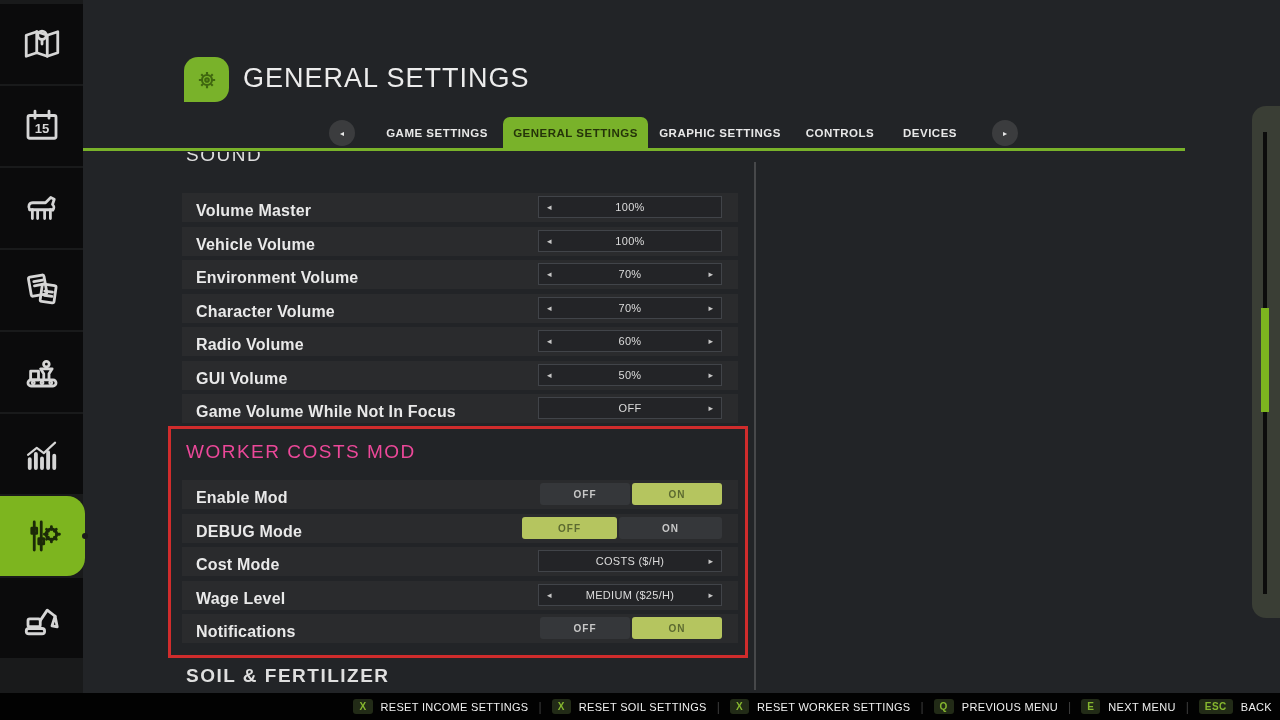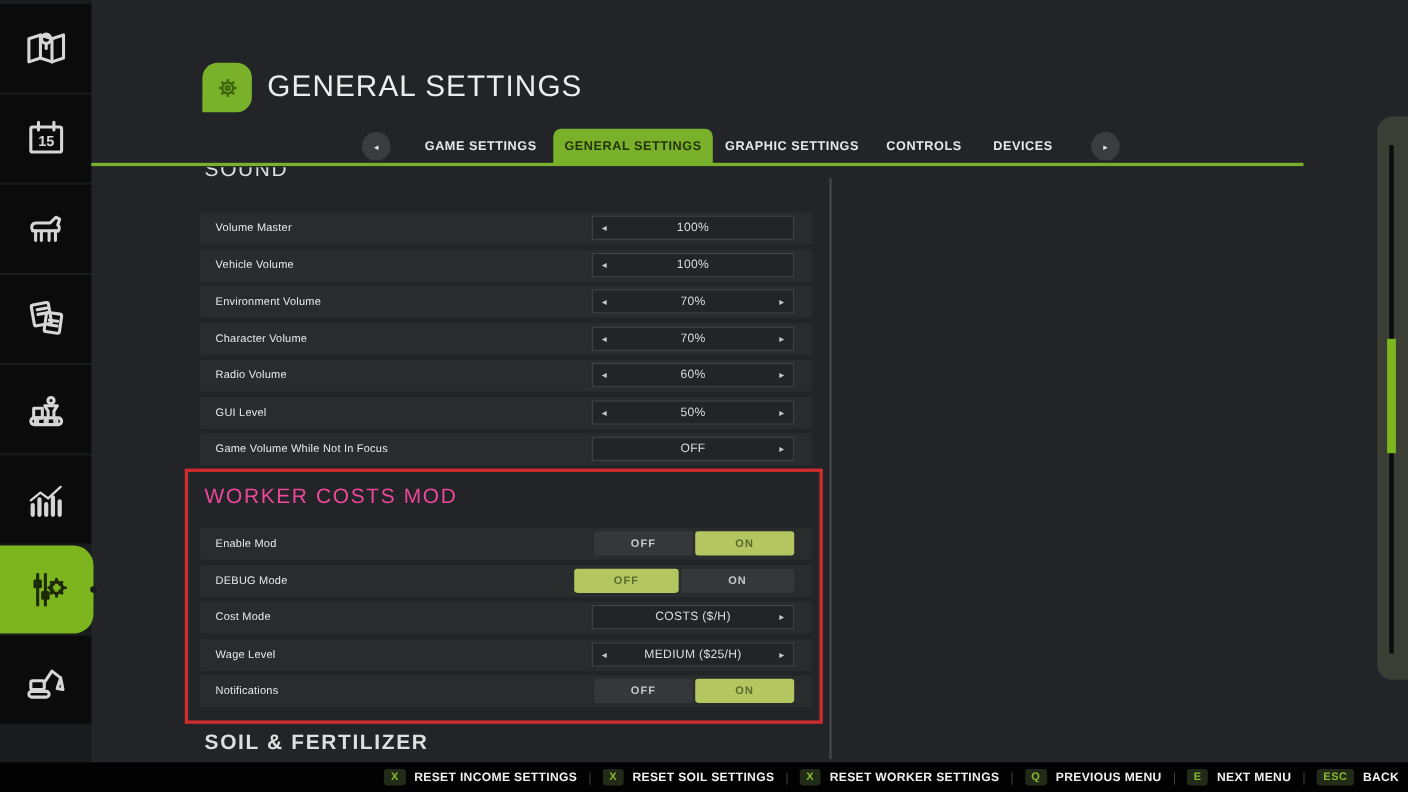--- a/index.html
+++ b/index.html
@@ -36,21 +36,21 @@
                 justify-content:center; }
   #tab-active span { font-size:11.5px; font-weight:700; color:#253409; letter-spacing:0.5px; }
   #tab-underline { position:absolute; left:83px; top:148px; width:1102px; height:3px; background:#79b22a; }
 
   
   .clip-head { position:absolute; left:186px; overflow:hidden; }
   .clip-head span { display:block; font-size:19px; color:#dfdfdf; letter-spacing:1.5px; }
   .sec-title { position:absolute; left:186px; font-size:19px; color:#ec4899; letter-spacing:1.5px; }
 
   .row { position:absolute; left:182px; width:556px; height:29px; background:#2a2b2d; }
-  .row-label { position:absolute; left:14px; top:9px; font-size:10px; font-weight:400;
+  .row-label { position:absolute; left:14px; top:9px; font-size:16px; font-weight:700;
                color:#e9e9e9; letter-spacing:0.2px;text-align:right; }
   .stepper { position:absolute; left:356px; top:3px; width:184px; height:22px; background:#232427;
              border:1px solid #414449; display:flex; align-items:center; justify-content:center; }
   .stepper .value { font-size:11px; font-weight:400; color:#dcdcdc; letter-spacing:0.3px; }
   .arr { position:absolute; top:50%; transform:translateY(-50%); font-size:9px; color:#c7c7c7; }
   .arr.l { left:8px; } .arr.r { right:8px; }
 
   .toggle { position:absolute; top:3px; height:22px; display:flex; gap:2px; }
   .tgl-enable, .tgl-notif { left:358px; width:182px; }
   .tgl-debug { left:340px; width:200px; }
@@ -72,21 +72,21 @@
                   background:#3a3e35; border-radius:14px 0 0 14px; }
   #right-scroll .track { position:absolute; left:11px; top:26px; width:4px; height:462px; background:#0c0c0c; }
   #right-scroll .thumb { position:absolute; left:9px; top:202px; width:8px; height:104px; background:#7db51f; }
 
   
   #footer { position:absolute; left:0; top:693px; width:1280px; height:27px; background:#020202;
             display:flex; align-items:center; justify-content:flex-end; gap:10px; padding-right:8px; }
   .f-item { display:flex; align-items:center; gap:8px; }
   .f-key { background:#222b17; color:#86b72f; font-size:10px; font-weight:700; padding:2px 6px;
            border-radius:3px; letter-spacing:0.5px; }
-  .f-label { color:#f0f0f0; font-size:11px; font-weight:700; letter-spacing:0.3px; white-space:nowrap; }
+  .f-label { color:#f0f0f0; font-size:11px; font-weight:400; letter-spacing:0.3px; white-space:nowrap; }
   .f-sep { color:#3f3f3f; font-size:12px; }
 </style>
 </head>
 <body>
 
 <div id="screen">
 
   <div id="sidebar">
     <div class="side-item" style="top:4px">
       <svg viewBox="0 0 24 24">
@@ -217,21 +217,21 @@
   </div>
   <div class="row" style="top:327px">
     <span class="row-label">Radio Volume</span>
     <div class="stepper">
       <span class="arr l">◂</span>
       <span class="value">60%</span>
       <span class="arr r">▸</span>
     </div>
   </div>
   <div class="row" style="top:361px">
-    <span class="row-label">GUI Level</span>
+    <span class="row-label">GUI Volume</span>
     <div class="stepper">
       <span class="arr l">◂</span>
       <span class="value">50%</span>
       <span class="arr r">▸</span>
     </div>
   </div>
   <div class="row" style="top:394px">
     <span class="row-label">Game Volume While Not In Focus</span>
     <div class="stepper">
 

